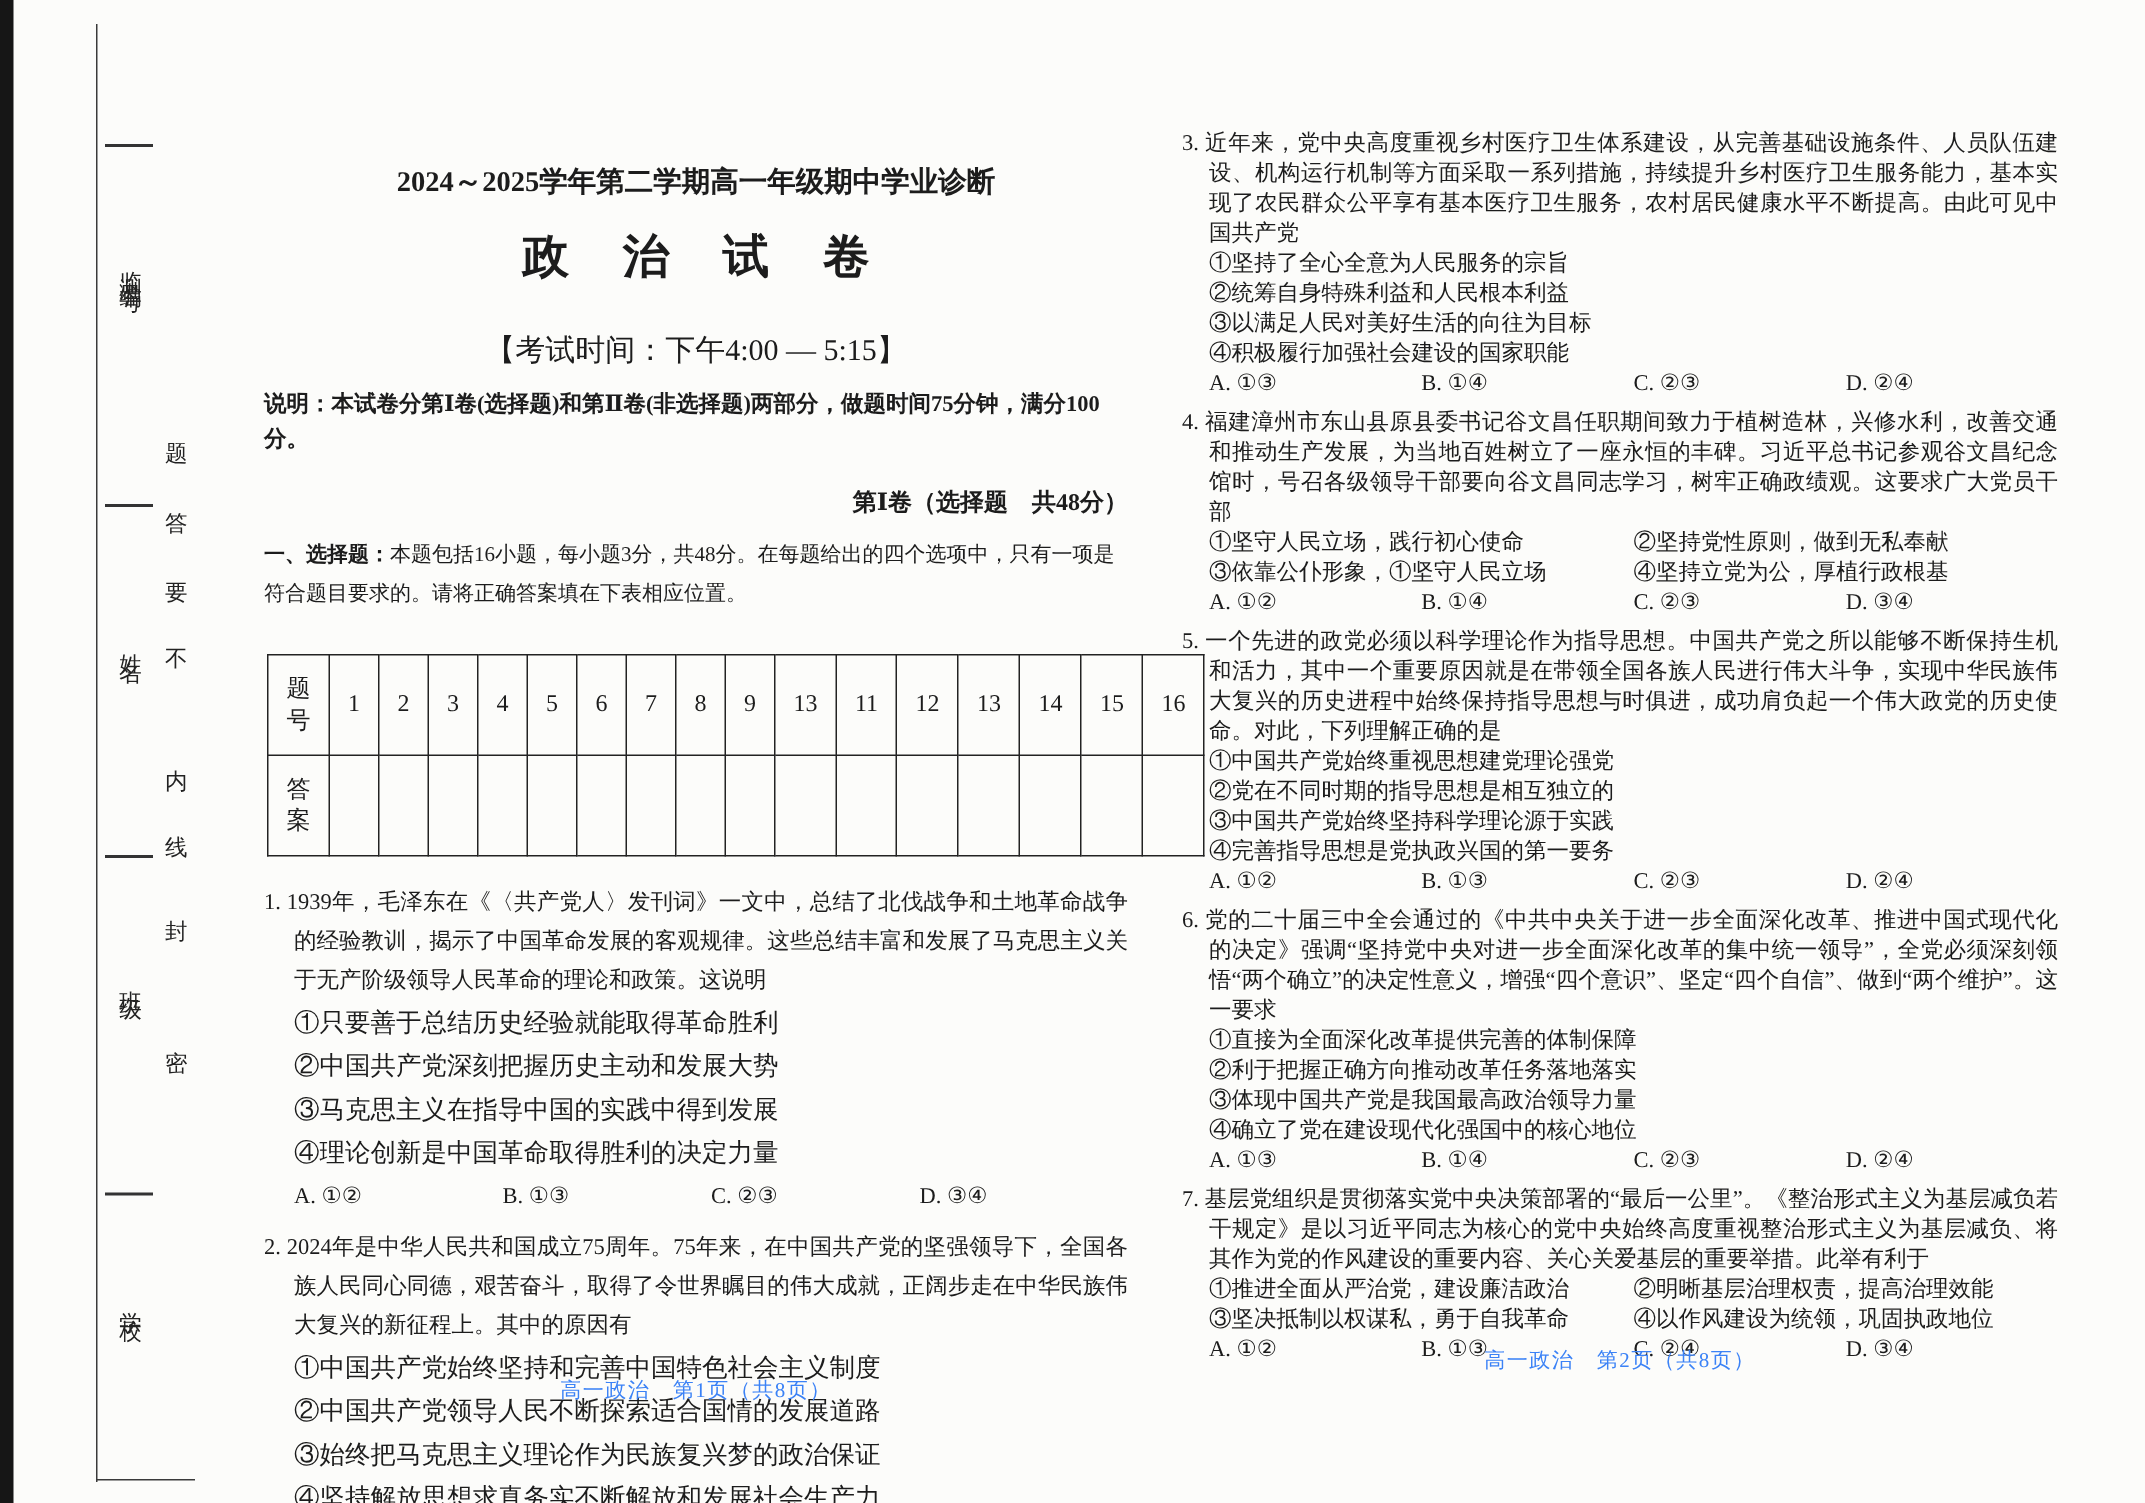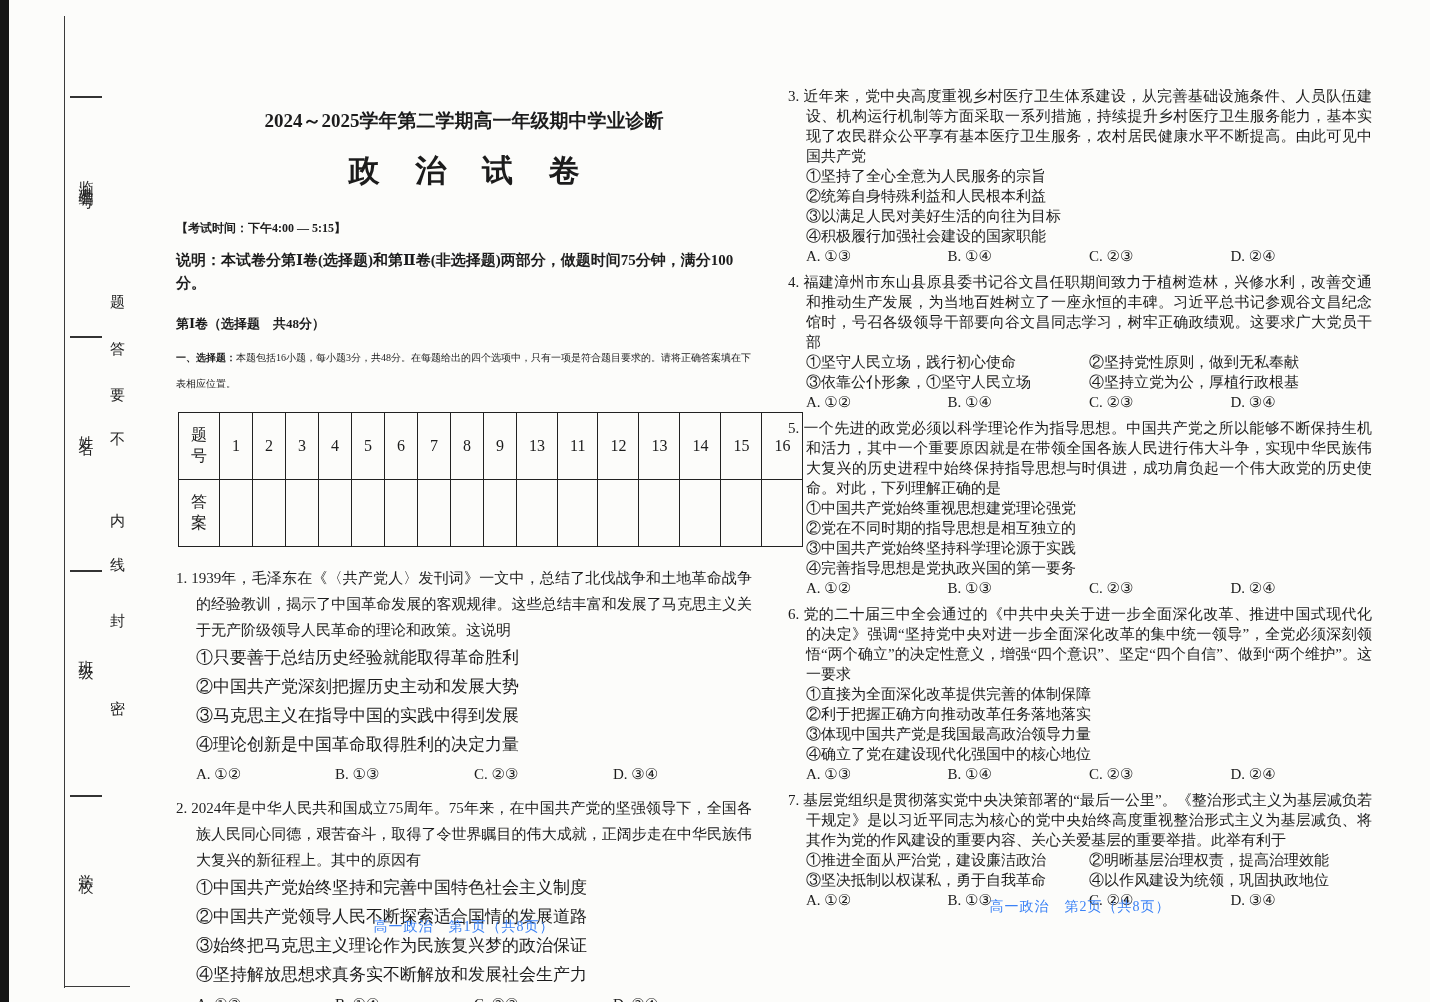--- a/index.html
+++ b/index.html
@@ -19,24 +19,24 @@
   }
   .sealchar{position:absolute;font-size:15px;color:#222;}
   .blank-dash{position:absolute;width:32px;height:2px;background:#333;}
 
   .page{position:absolute;color:#1c1c1c;}
   .p1{left:176px;top:108px;width:576px;height:828px;}
   .p2{left:788px;top:86px;width:584px;height:830px;}
 
   .doc-title{text-align:center;font-weight:bold;font-size:19px;margin-bottom:16px;}
   .subject-title{text-align:center;font-weight:bold;font-size:31px;letter-spacing:14px;text-indent:14px;margin-bottom:28px;}
-  .exam-time{text-align:left;font-weight:bold;font-size:12px;margin-bottom:12px;}
+  .exam-time{text-align:center;font-weight:normal;font-size:20px;margin-bottom:12px;}
   .note{font-size:15px;font-weight:bold;line-height:23px;margin-bottom:20px;}
-  .section-title{text-align:left;font-size:13px;font-weight:bold;margin-bottom:12px;}
-  .instruction{font-size:10px;line-height:26px;margin-bottom:15px;}
+  .section-title{text-align:right;font-size:16px;font-weight:bold;margin-bottom:12px;}
+  .instruction{font-size:14px;line-height:26px;margin-bottom:26px;}
   .instruction .b{font-weight:bold;}
 
   table.answer-table{border-collapse:collapse;margin:2px 0 18px 2px;}
   table.answer-table td{
     border:1.6px solid #222;text-align:center;font-size:16px;
     height:26px;width:31px;padding:12px;
   }
   table.answer-table td.lbl{width:46px;}
 
   .q{margin-bottom:6px;}

